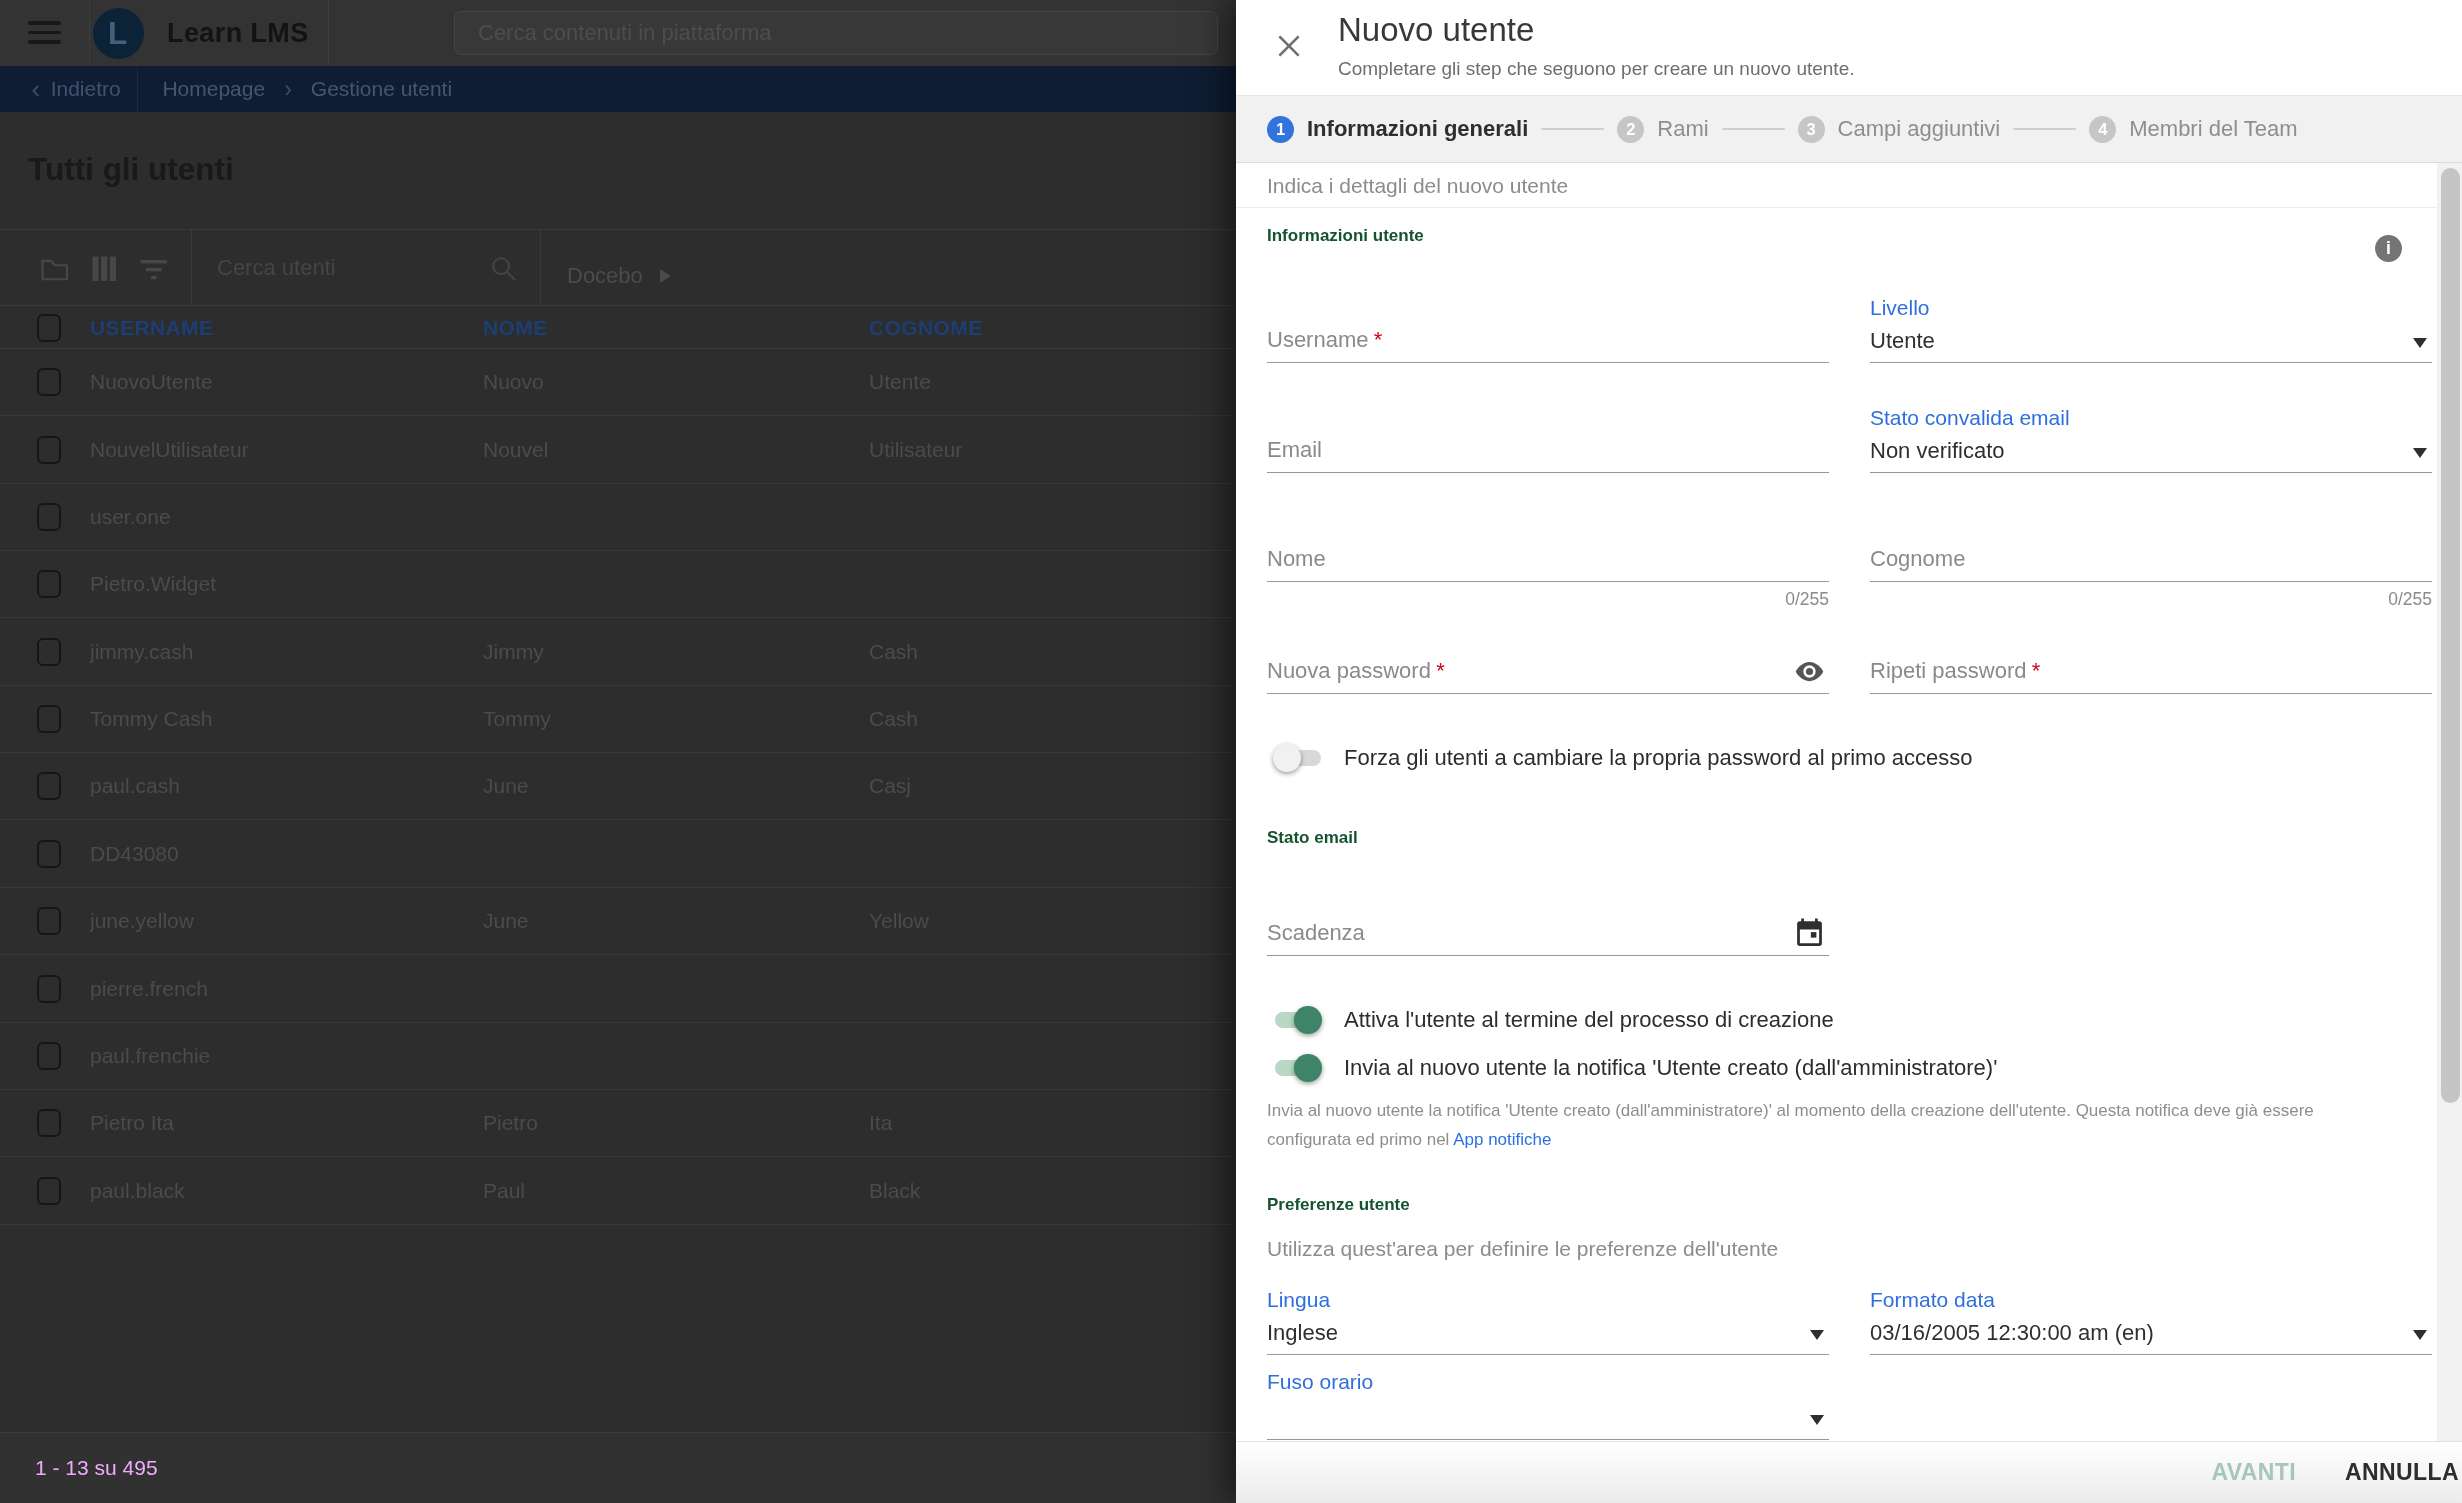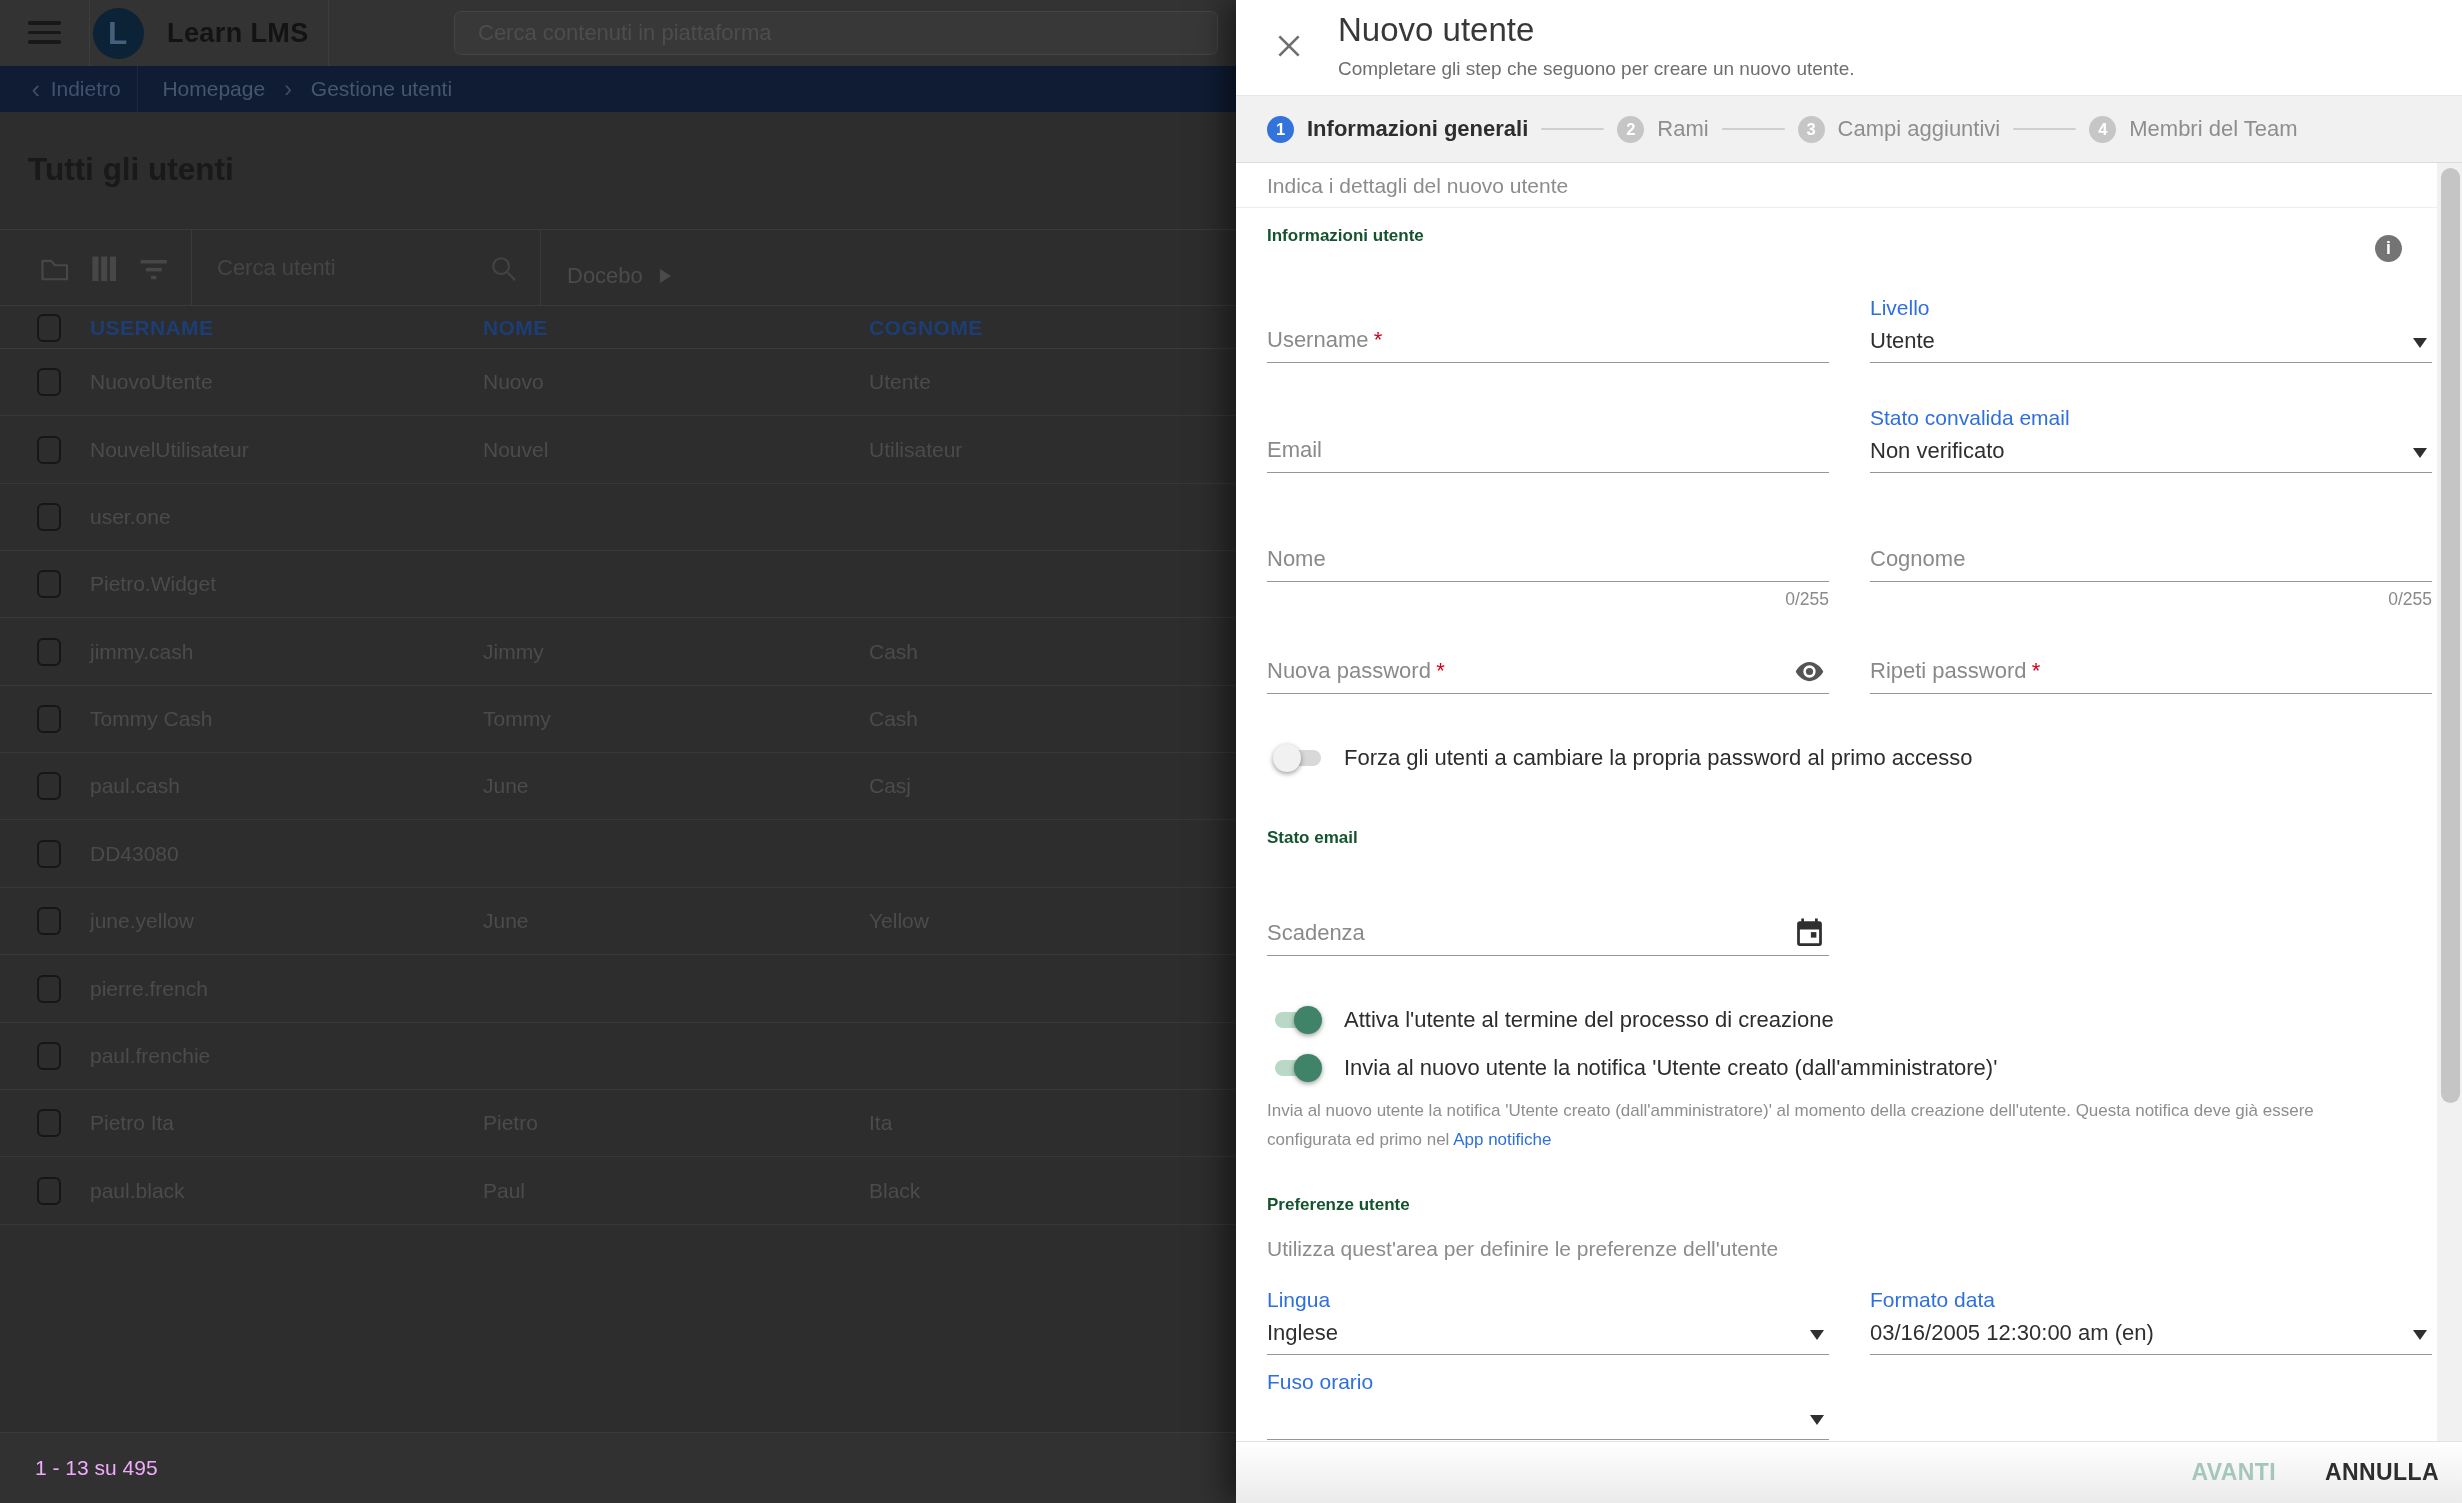--- a/index.html
+++ b/index.html
@@ -75,21 +75,21 @@
   .switch .knob { position:absolute; top:7px; width:28px; height:28px; border-radius:50%; box-shadow:0 1.8px 5.3px rgba(0,0,0,.4); }
   .switch.off .track { background:#d8d8d8; }
   .switch.off .knob { left:0; background:#f1f1f1; }
   .switch.on .track { background:#b9d8c6; }
   .switch.on .knob { left:21px; background:#3f8468; }
   .tgl-label { position:absolute; left:108px; font-size:22px; color:#2d2d2d; line-height:42px; white-space:nowrap; }
   .helper { position:absolute; left:31px; top:1096px; font-size:17px; line-height:29px; color:#8e8e8e; }
   .helper a { color:#2e6fe0; text-decoration:none; cursor:pointer; }
   .scroll-track { position:absolute; left:1201px; top:163px; width:26px; height:1278px; background:#f1f1f1; }
   .scroll-thumb { position:absolute; left:3.5px; top:5.3px; width:19px; height:935px; background:#c5c5c5; border-radius:9.6px; cursor:pointer; }
-  .d-footer { position:absolute; left:0; top:1441px; width:1227px; height:62px; background:linear-gradient(180deg,#ffffff,#ebebeb); border-top:0.9px solid #e3e3e3; display:flex; align-items:center; justify-content:flex-end; gap:49px; padding-right:24px; }
+  .d-footer { position:absolute; left:0; top:1441px; width:1227px; height:62px; background:linear-gradient(180deg,#ffffff,#ebebeb); border-top:0.9px solid #e3e3e3; display:flex; align-items:center; justify-content:flex-end; gap:49px; padding-right:4px; }
   .btn { font-size:23px; font-weight:700; letter-spacing:0.4px; cursor:pointer; background:none; border:none; font-family:"Liberation Sans",sans-serif; }
   .btn.next { color:#a5c6b9; }
   .btn.cancel { color:#2d2d2d; }
 </style>
 </head>
 <body>
 
 <div class="app-header">
   <div class="hamburger">
       <div></div>

